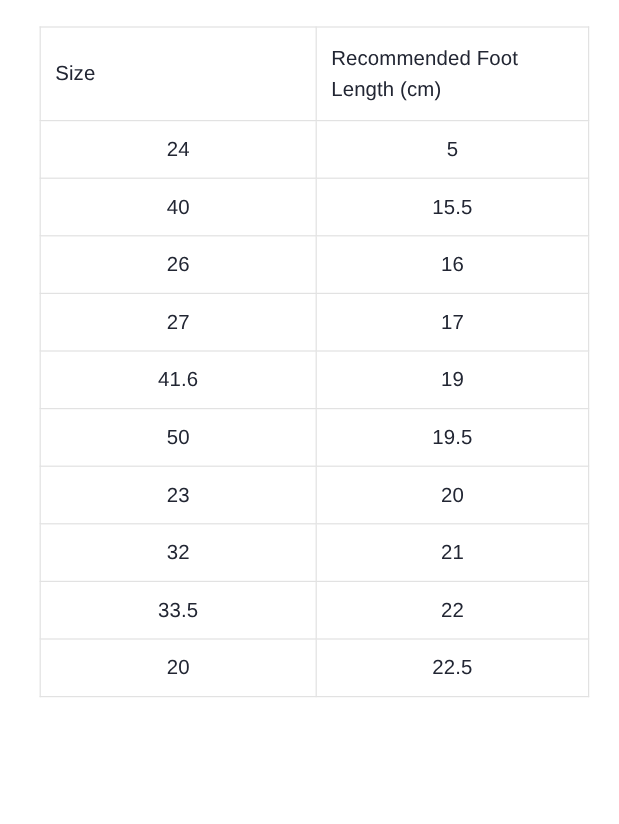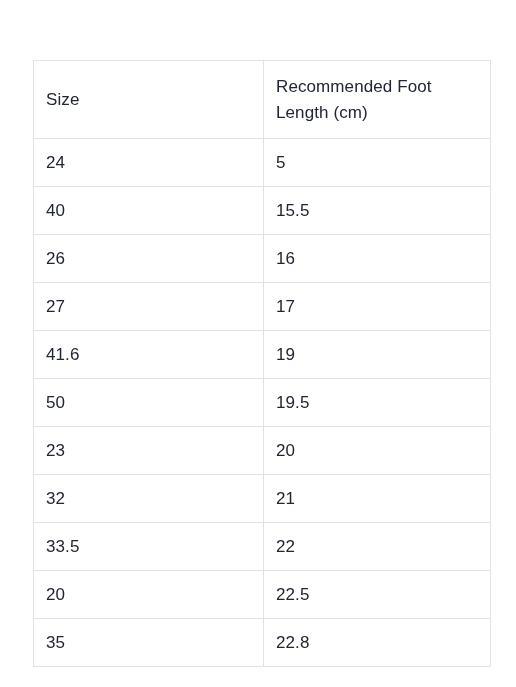--- a/index.html
+++ b/index.html
@@ -20,21 +20,20 @@
     width: 516px;
     height: 687px;
     background: #ffffff;
     box-sizing: border-box;
   }
   .table-wrap {
     position: absolute;
     left: 33px;
     top: 22px;
     width: 457px;
-    margin-top: 38px;
   }
   table.size-table {
     border-collapse: collapse;
     table-layout: fixed;
     width: 457px;
     background: #ffffff;
   }
   table.size-table col.c-size { width: 230px; }
   table.size-table col.c-len  { width: 227px; }
 
@@ -54,20 +53,21 @@
     height: 77px;
     font-weight: 400;
     padding-top: 0;
     padding-bottom: 0;
   }
   table.size-table thead th .hdr-text {
     display: block;
   }
   table.size-table tbody td {
     height: 47px;
+    text-align: center;
   }
 </style>
 </head>
 <body>
 
 <div class="page">
   <div class="table-wrap">
     <table class="size-table">
       <colgroup>
         <col class="c-size">
@@ -117,20 +117,16 @@
           <td>21</td>
         </tr>
         <tr>
           <td>33.5</td>
           <td>22</td>
         </tr>
         <tr>
           <td>20</td>
           <td>22.5</td>
         </tr>
-        <tr>
-          <td>35</td>
-          <td>22.8</td>
-        </tr>
       </tbody>
     </table>
   </div>
 </div>
 
 </body></html>

